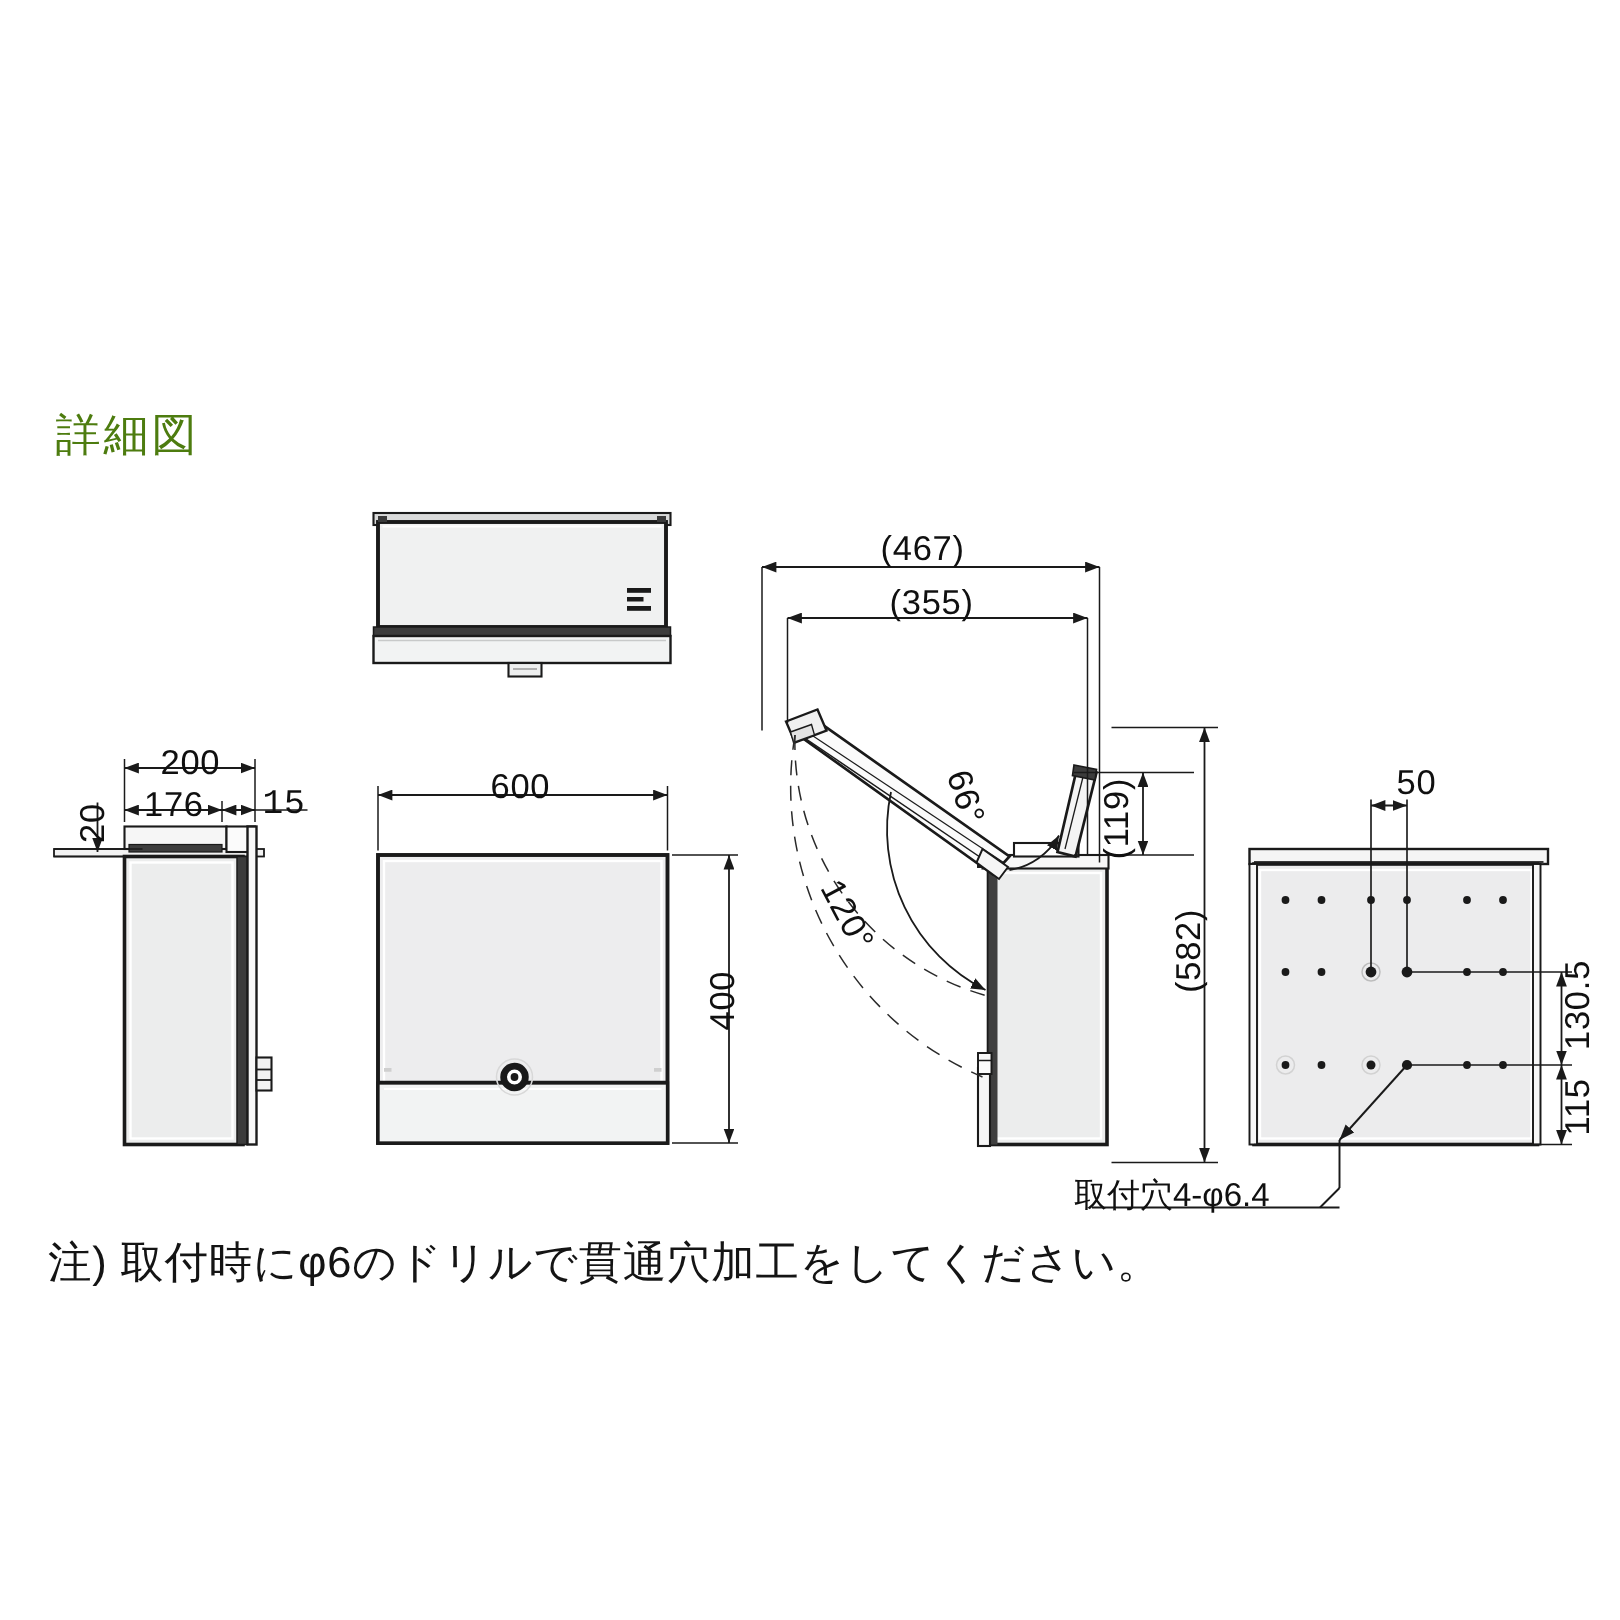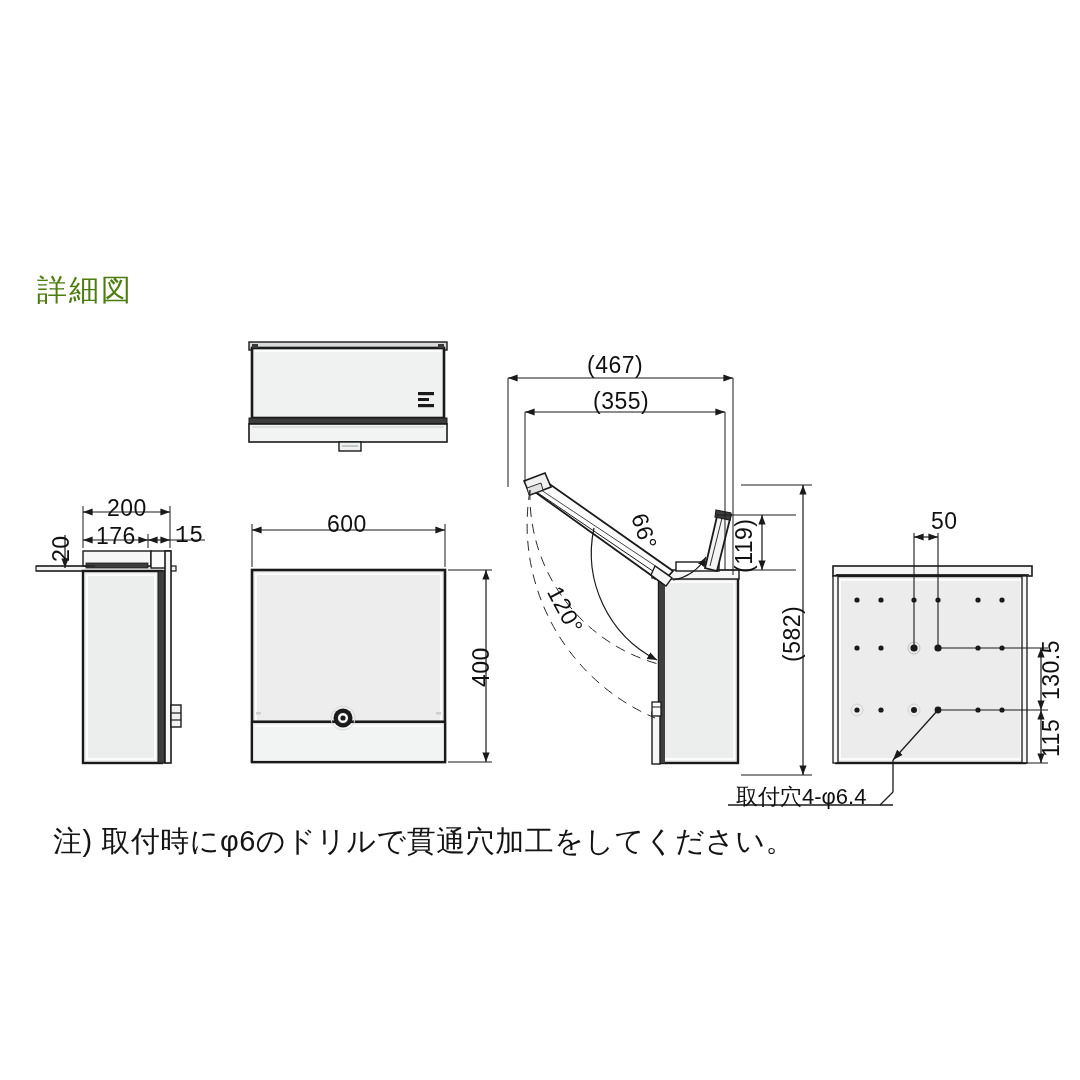--- a/index.html
+++ b/index.html
@@ -24,21 +24,20 @@
     letter-spacing: 2px;
     color: #4d7c0f;
   }
   #note {
     left: 32px;
     top: 822px;
     font-size: 29px;
     letter-spacing: 0.5px;
     color: #141414;
     white-space: nowrap;
-    margin-left: 21px;
   }
   .dimtext {
     font-size: 23px;
     color: #101010;
     white-space: nowrap;
     letter-spacing: 0.5px;
   }
   .dimtext.vert {
     transform-origin: 0 0;
     transform: rotate(-90deg);
@@ -296,17 +295,17 @@
   <div class="abs dimtext" style="left:593px; top:388px;">(355)</div>
   <div class="abs dimtext vert" style="left:731px; top:573px;">(119)</div>
   <div class="abs dimtext vert" style="left:779px; top:662px;">(582)</div>
   <div class="abs dimtext" style="left:651px; top:510px; transform-origin:0 0; transform: rotate(72deg);">66°</div>
   <div class="abs dimtext" style="left:565px; top:582px; transform-origin:0 0; transform: rotate(62deg);">120°</div>
 
   <div class="abs dimtext" style="left:915px; top:508px;margin-left:16px;">50</div>
   <div class="abs dimtext vert" style="left:1038px; top:700px;">130.5</div>
   <div class="abs dimtext vert" style="left:1038px; top:757px;">115</div>
 
-  <div class="abs leaderttext leadertext" style="left:736px; top:782px;">取付穴4-φ6.4</div>
+  <div class="abs leaderttext leadertext" style="left:716px; top:782px;">取付穴4-φ6.4</div>
 
   <div class="abs" id="note">注) 取付時にφ6のドリルで貫通穴加工をしてください。</div>
 
 </div>
 
 </body></html>

